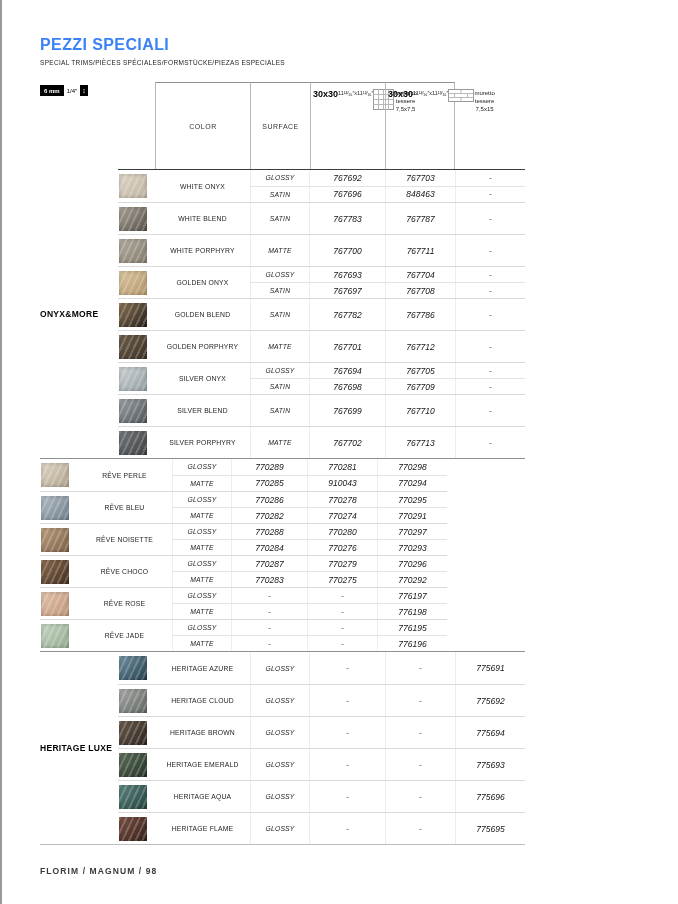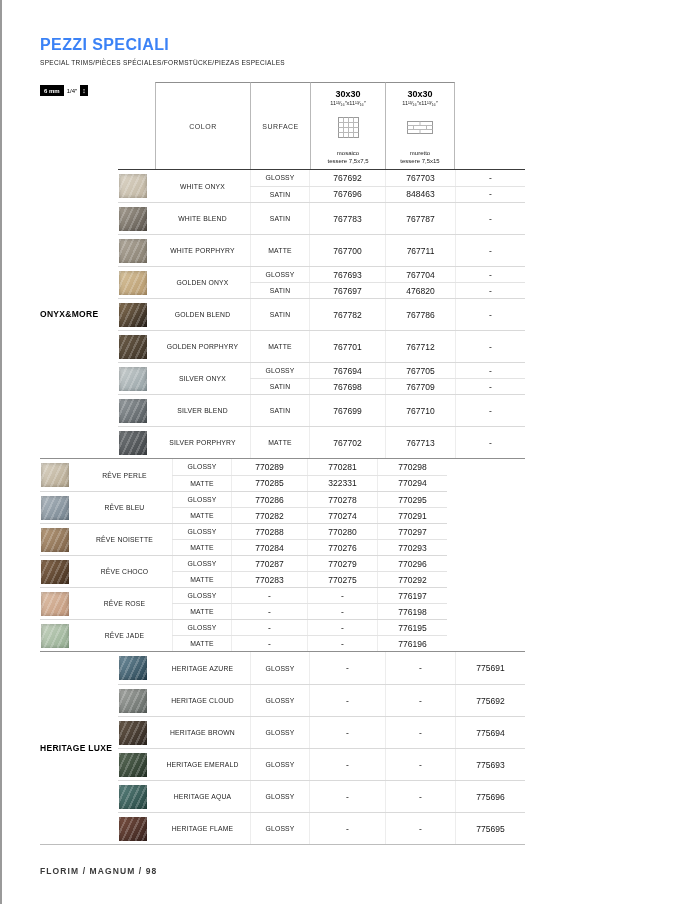--- a/index.html
+++ b/index.html
@@ -22,42 +22,42 @@
 
   
   .thead { display:flex; height:88px; }
   .h-spacer { width:78px; }
   .h-right { width:407px; display:flex; border-bottom:1px solid #3c3c3c; }
   .h-thumb { width:37px; }
   .h-cell { border-left:1px solid #b9b9b9; border-top:1px solid #8f8f8f; }
   .h-cell:last-child { border-right:1px solid #b9b9b9; }
   .h-color { width:95px; display:flex; align-items:center; justify-content:center; font-size:7px; letter-spacing:.5px; color:#333; }
   .h-surface { width:60px; display:flex; align-items:center; justify-content:center; font-size:7px; letter-spacing:.5px; color:#333; }
-  .h-size { display:flex; flex-direction:column; align-items:center; padding:6px 2px 4px; }
+  .h-size { display:flex; flex-direction:row; align-items:flex-start; padding:6px 2px 4px; }
   .w75 { width:75px; } .w70 { width:70px; }
   .size-num { font-size:9px; font-weight:bold; color:#000; }
   .size-in { font-size:5.5px; margin-top:1px; color:#222; }
   .size-icon { flex:1; display:flex; align-items:center; justify-content:center; }
   .size-label { font-size:6px; line-height:1.35; text-align:center; color:#222; }
 
   
   .table-body { border-bottom:1px solid #bdbdbd; }
   .group-row { display:flex; border-top:1px solid #8f8f8f; }
   .group-row:first-child { border-top:none; }
   .group-label { width:78px; display:flex; align-items:center; font-size:8.5px; font-weight:bold; letter-spacing:.3px; color:#000; }
   .group-blocks { width:407px; }
   .color-block { display:flex; height:32px; }
   .color-block + .color-block { border-top:1px solid #d9d9d9; }
   .thumb { width:37px; display:flex; align-items:center; }
   .swatch { width:28px; height:24px; margin-left:1px; position:relative; box-shadow:inset 0 0 4px rgba(0,0,0,.28); }
   .swatch::after { content:""; position:absolute; inset:0;
     background:repeating-linear-gradient(115deg, rgba(255,255,255,.20) 0 2px, rgba(0,0,0,0) 2px 6px); }
   .color-name { width:95px; display:flex; align-items:center; justify-content:center; text-align:center;
     font-size:6.8px; letter-spacing:.2px; color:#1c1c1c; padding:0 3px; }
-  .rows { width:275px; display:flex; flex-direction:column; }
+  .rows { width:275px; display:flex; flex-direction:column;font-style:italic; }
   .sub-row { flex:1 1 0; display:flex; }
   .sub-row + .sub-row { border-top:1px solid #e3e3e3; }
   .surface { width:60px; display:flex; align-items:center; justify-content:center;
     font-size:6.8px; letter-spacing:.2px; color:#1c1c1c;
     border-left:1px solid #ededed; border-right:1px solid #ededed; }
   .code { display:flex; align-items:center; justify-content:center; font-size:8.5px; color:#161616; }
   .c0 { width:75px; } .c1 { width:70px; border-left:1px solid #ededed; } .c2 { width:70px; border-left:1px solid #ededed; }
 
   .footer { position:absolute; left:40px; top:866px; font-size:8.5px; letter-spacing:1.1px; color:#3a3a3a;font-weight:bold; }
 </style>
@@ -177,21 +177,21 @@
             <div class="rows">
               <div class="sub-row">
                 <div class="cell surface">GLOSSY</div>
                 <div class="cell code c0">767693</div>
                 <div class="cell code c1">767704</div>
                 <div class="cell code c2">-</div>
               </div>
               <div class="sub-row">
                 <div class="cell surface">SATIN</div>
                 <div class="cell code c0">767697</div>
-                <div class="cell code c1">476820</div>
+                <div class="cell code c1">767708</div>
                 <div class="cell code c2">-</div>
               </div>
             </div>
           </div>
           <div class="color-block">
             <div class="cell thumb">
               <div class="swatch" style="background: linear-gradient(135deg, rgb(138, 115, 85) 0%, rgb(39, 32, 26) 100%);"></div>
             </div>
             <div class="cell color-name">GOLDEN BLEND</div>
             <div class="rows">
@@ -277,21 +277,21 @@
             <div class="rows">
               <div class="sub-row">
                 <div class="cell surface">GLOSSY</div>
                 <div class="cell code c0">770289</div>
                 <div class="cell code c1">770281</div>
                 <div class="cell code c2">770298</div>
               </div>
               <div class="sub-row">
                 <div class="cell surface">MATTE</div>
                 <div class="cell code c0">770285</div>
-                <div class="cell code c1">322331</div>
+                <div class="cell code c1">910043</div>
                 <div class="cell code c2">770294</div>
               </div>
             </div>
           </div>
           <div class="color-block">
             <div class="cell thumb">
               <div class="swatch" style="background: linear-gradient(135deg, rgb(179, 188, 195) 0%, rgb(113, 128, 140) 100%);"></div>
             </div>
             <div class="cell color-name">RÊVE BLEU</div>
             <div class="rows">

